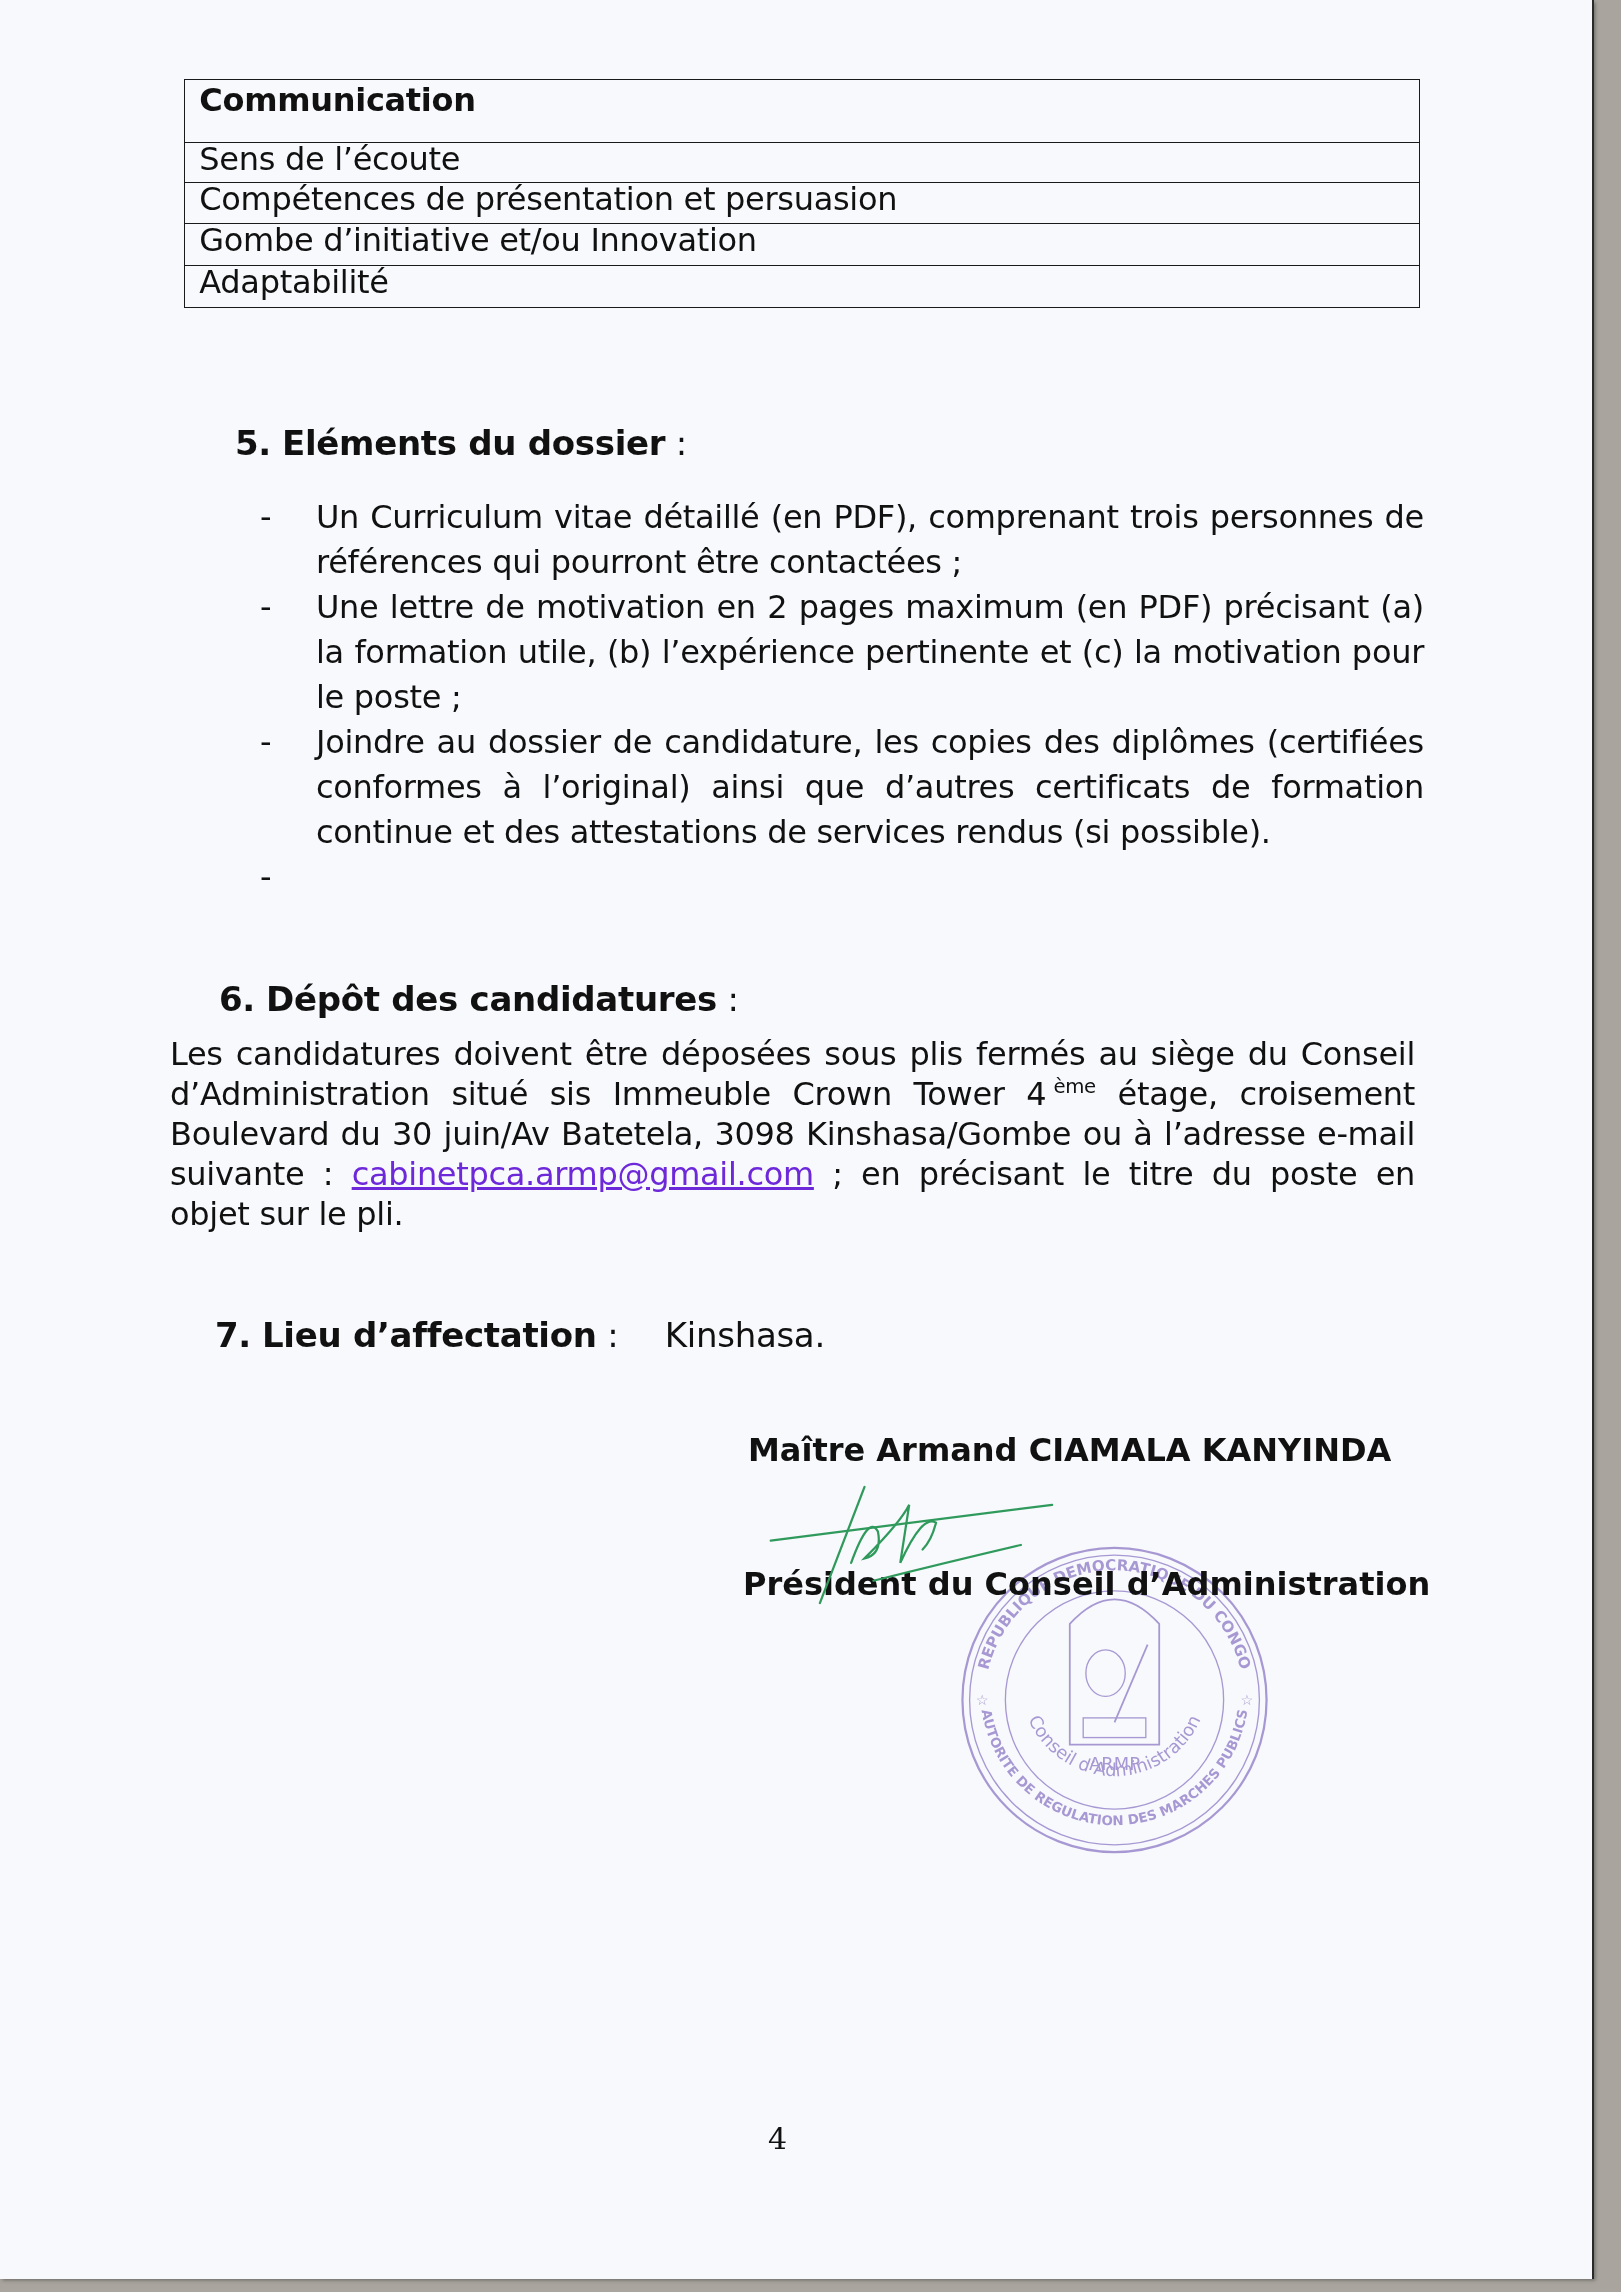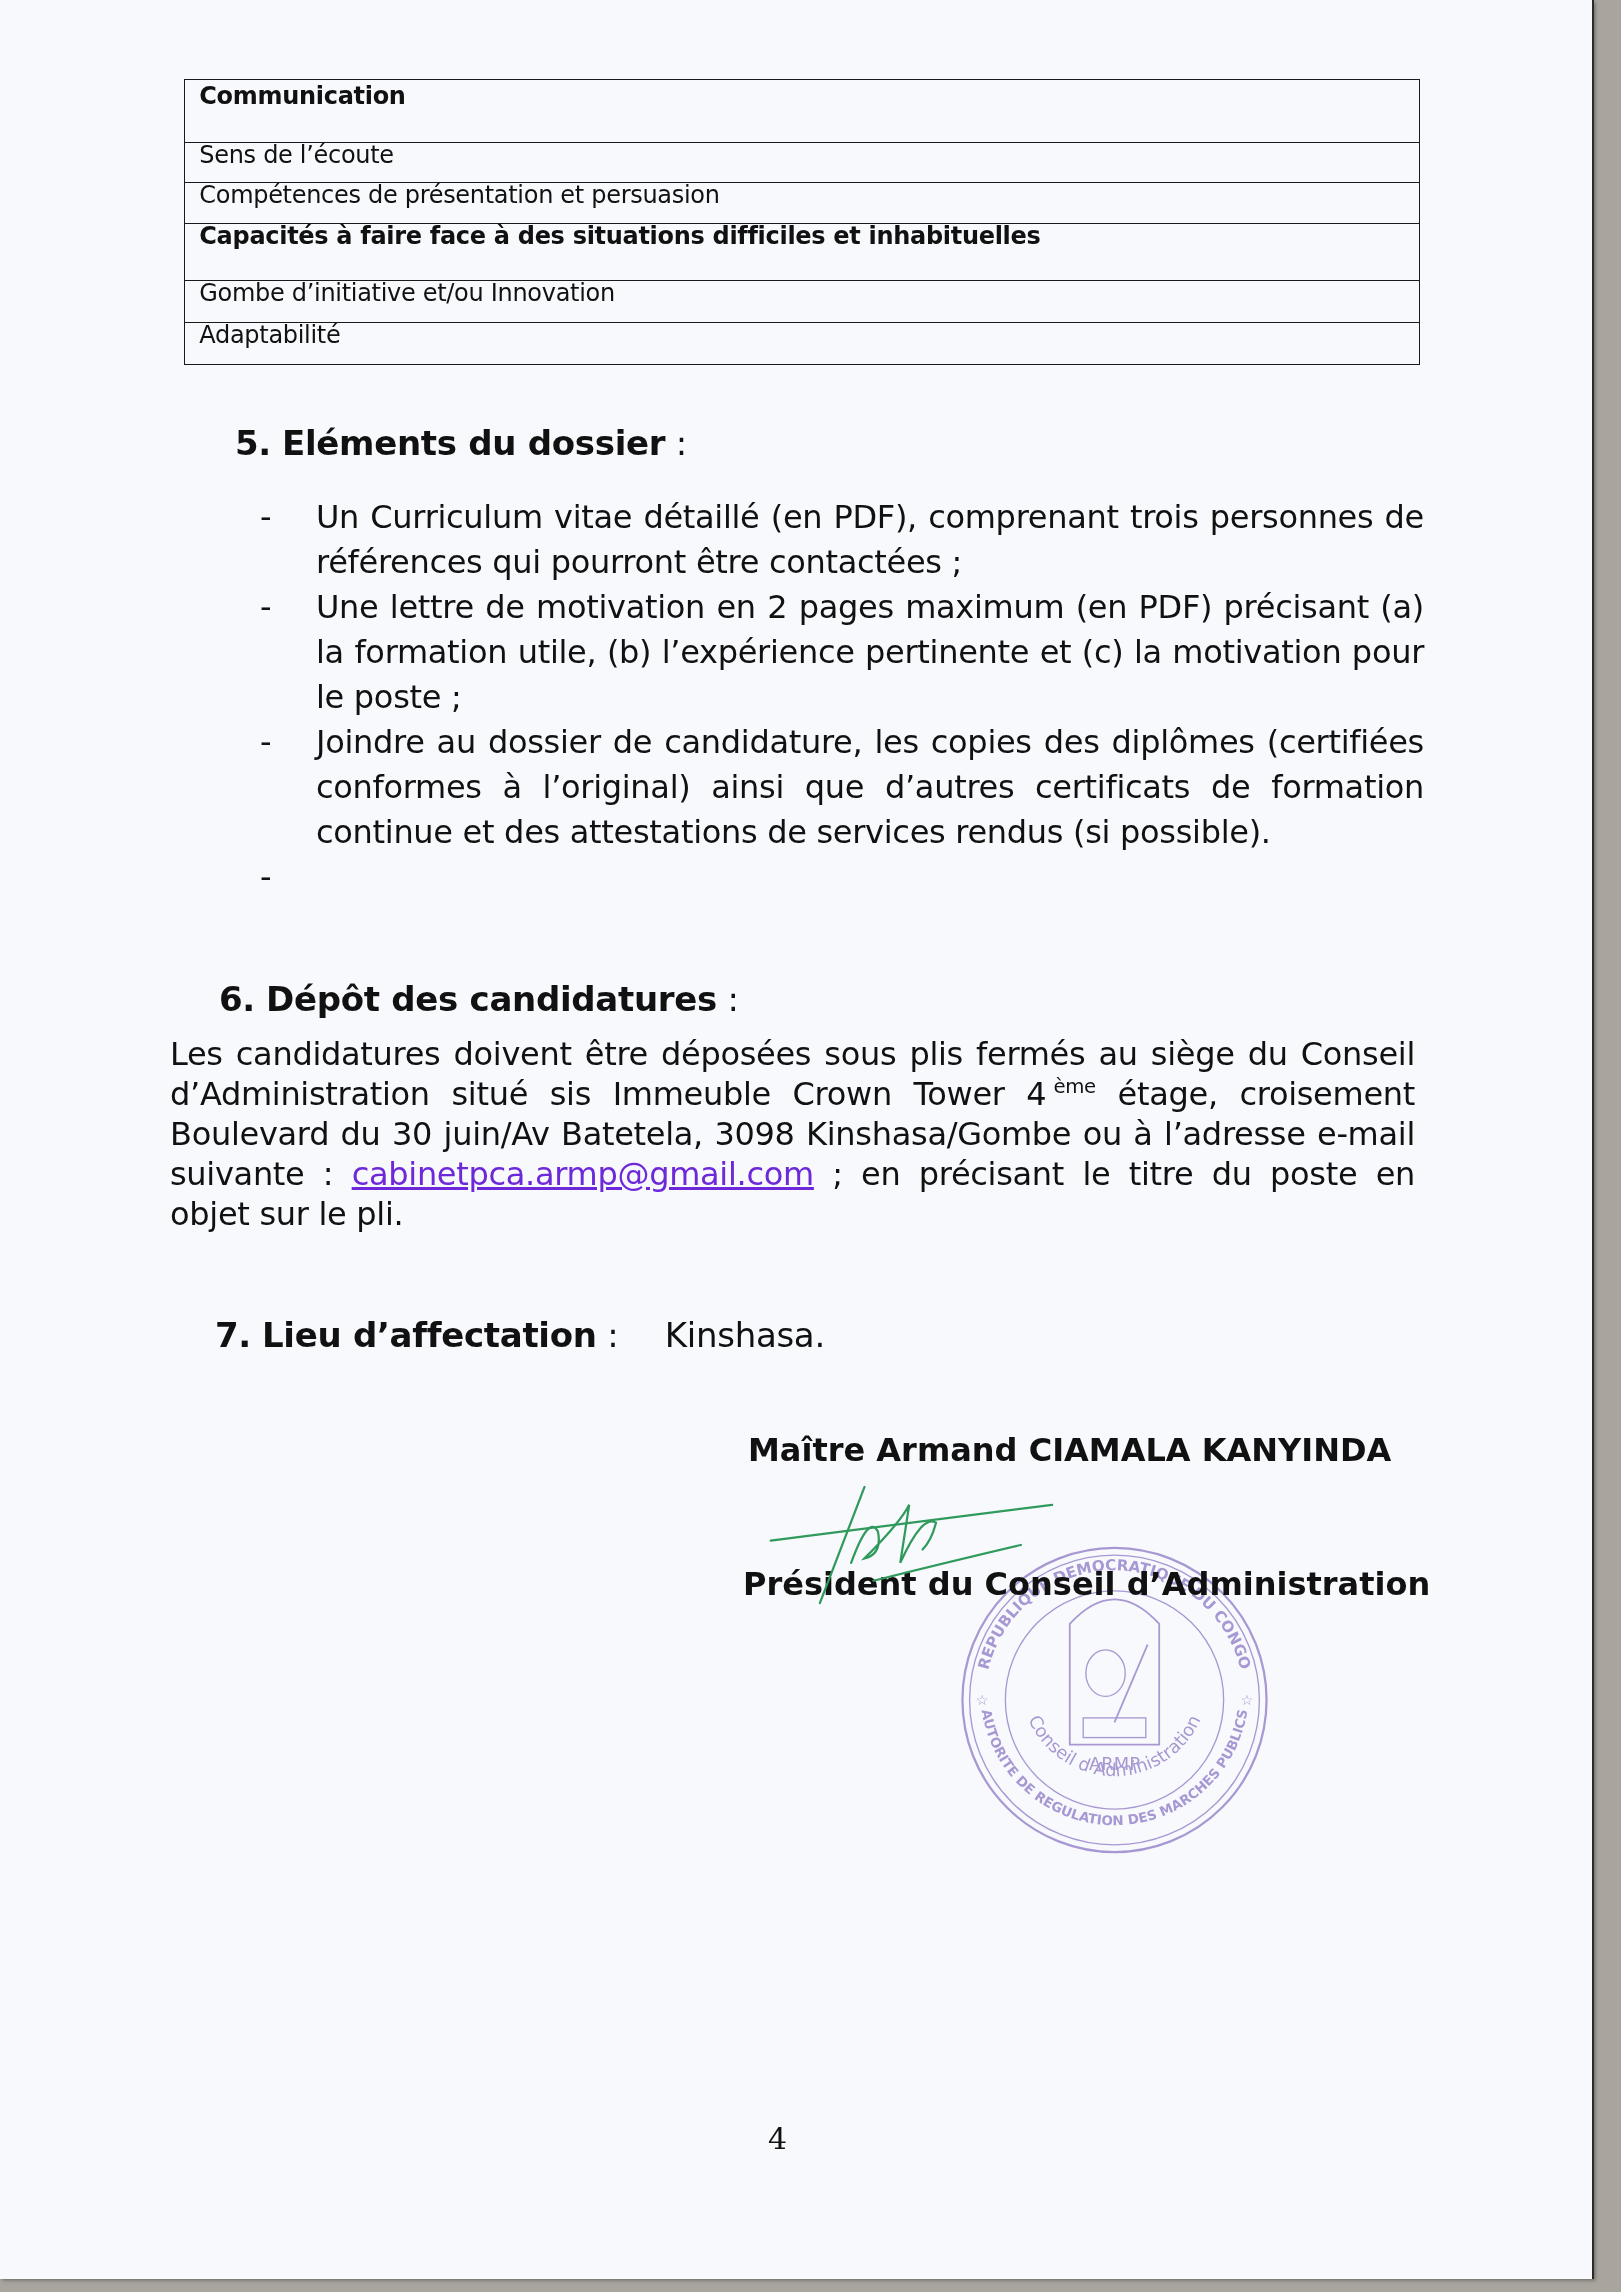--- a/index.html
+++ b/index.html
@@ -16,21 +16,21 @@
     box-shadow: 1.8px 1.8px 3.6px rgba(0,0,0,0.35);
   }
   
   .skills-table {
     position:absolute; left:184px; top:79px; width:1236px;
     border-collapse:collapse;
   }
   .skills-table td {
     border:1.8px solid #1a1a1a;
     padding:0 0 0 14.3px;
-    font-size:24px; line-height:1.05;
+    font-size:32px; line-height:1.05;
     vertical-align:top;
     letter-spacing:-0.3px;
   }
   .skills-table tr.r0 td { height:58px; font-weight:bold; padding-top:3.6px; }
   .skills-table tr.r1 td { height:39px; }
   .skills-table tr.r2 td { height:40px; }
   .skills-table tr.r3 td { height:56px; font-weight:bold; }
   .skills-table tr.r4 td { height:41px; }
   .skills-table tr.r5 td { height:41px; }
 
@@ -79,23 +79,20 @@
   <table class="skills-table">
     <tbody>
         <tr class="r0">
           <td>Communication</td>
         </tr>
     <tr class="r1">
           <td>Sens de l’écoute</td>
         </tr>
     <tr class="r2">
           <td>Compétences de présentation et persuasion</td>
-        </tr>
-    <tr class="r3">
-          <td>Capacités à faire face à des situations difficiles et inhabituelles</td>
         </tr>
     <tr class="r4">
           <td>Gombe d’initiative et/ou Innovation</td>
         </tr>
     <tr class="r5">
           <td>Adaptabilité</td>
         </tr>
   </tbody>
     </table>
 

